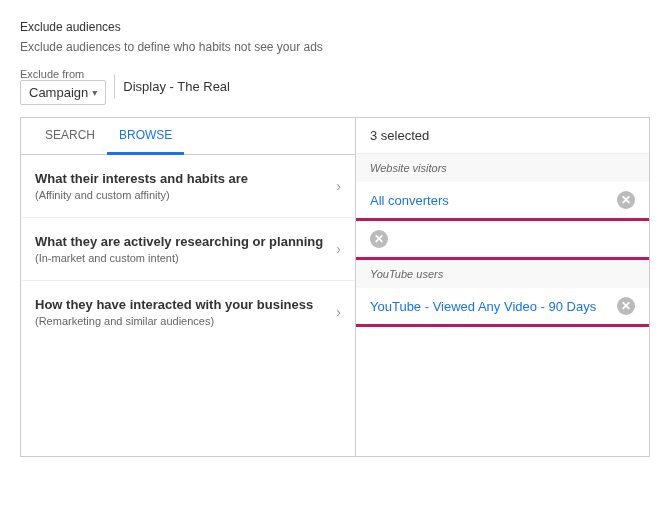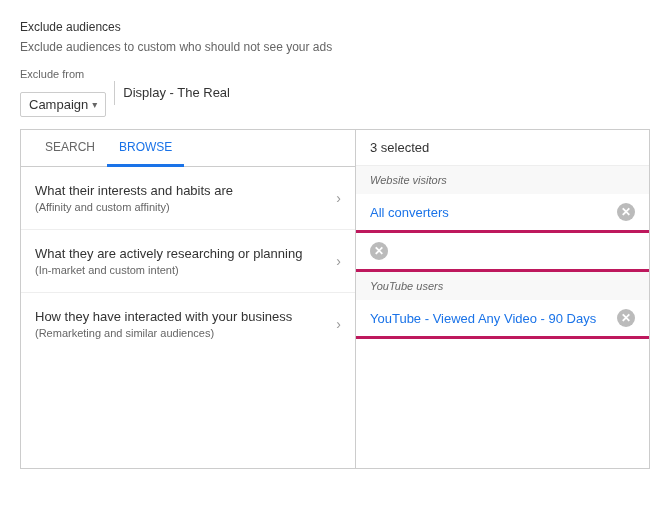--- a/index.html
+++ b/index.html
@@ -117,20 +117,21 @@
 
     .browse-item:last-child {
       border-bottom: none;
       gap: 8px;
     }
 
     .browse-item-text .main {
       font-size: 13px;
       color: #333;
       margin-bottom: 3px;
+      font-weight: bold;
     }
 
     .browse-item-text .sub {
       font-size: 11px;
       color: #666;
     }
 
     .chevron {
       color: #999;
       font-size: 14px;
@@ -186,24 +187,24 @@
       color: #fff;
       font-size: 12px;
       font-weight: bold;
       line-height: 1;
     }
   </style>
 </head>
 <body>
 
 <h1 class="page-title">Exclude audiences</h1>
-<p class="page-subtitle">Exclude audiences to custom who should not see your ads</p>
+<p class="page-subtitle">Exclude audiences to define who habits not see your ads</p>
 
 <div class="exclude-from-row">
-  <div style="display:flex; flex-direction:column; gap:12px;">
+  <div style="display:flex; flex-direction:column; gap:0;">
     <span class="exclude-from-label">Exclude from</span>
     <button class="campaign-dropdown">
       <span>Campaign</span>
       <span class="arrow">▾</span>
     </button>
   </div>
   <div class="divider-line"></div>
   <span class="display-name">Display - The Real</span>
 </div>
 

